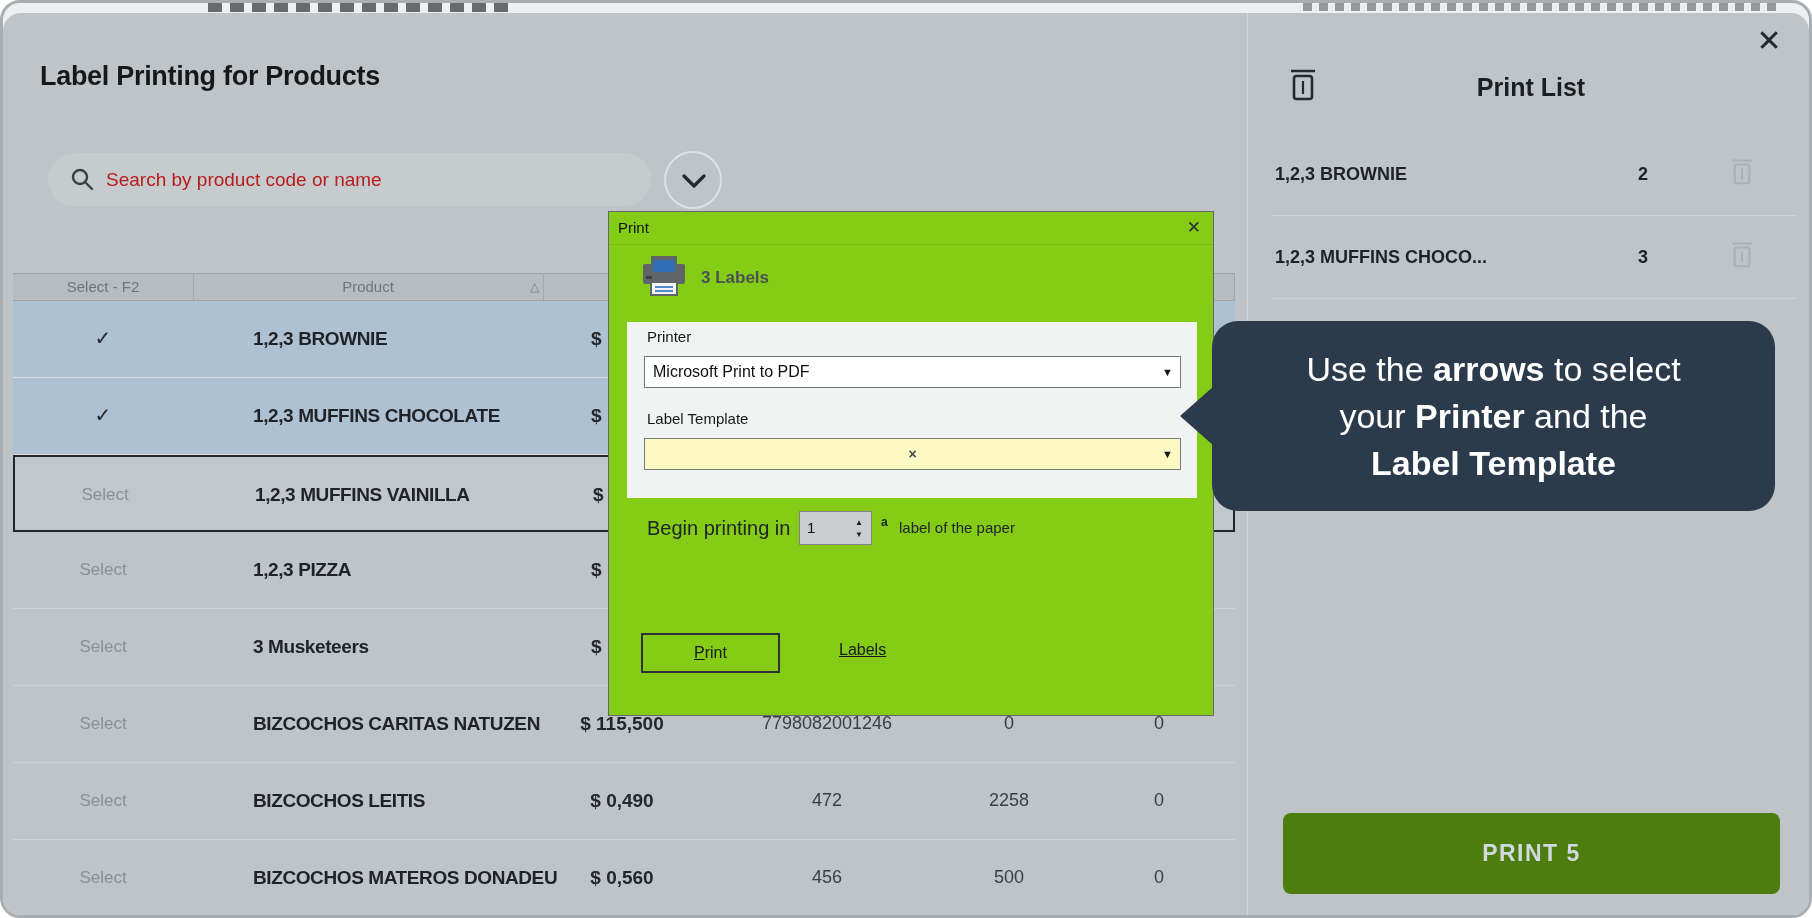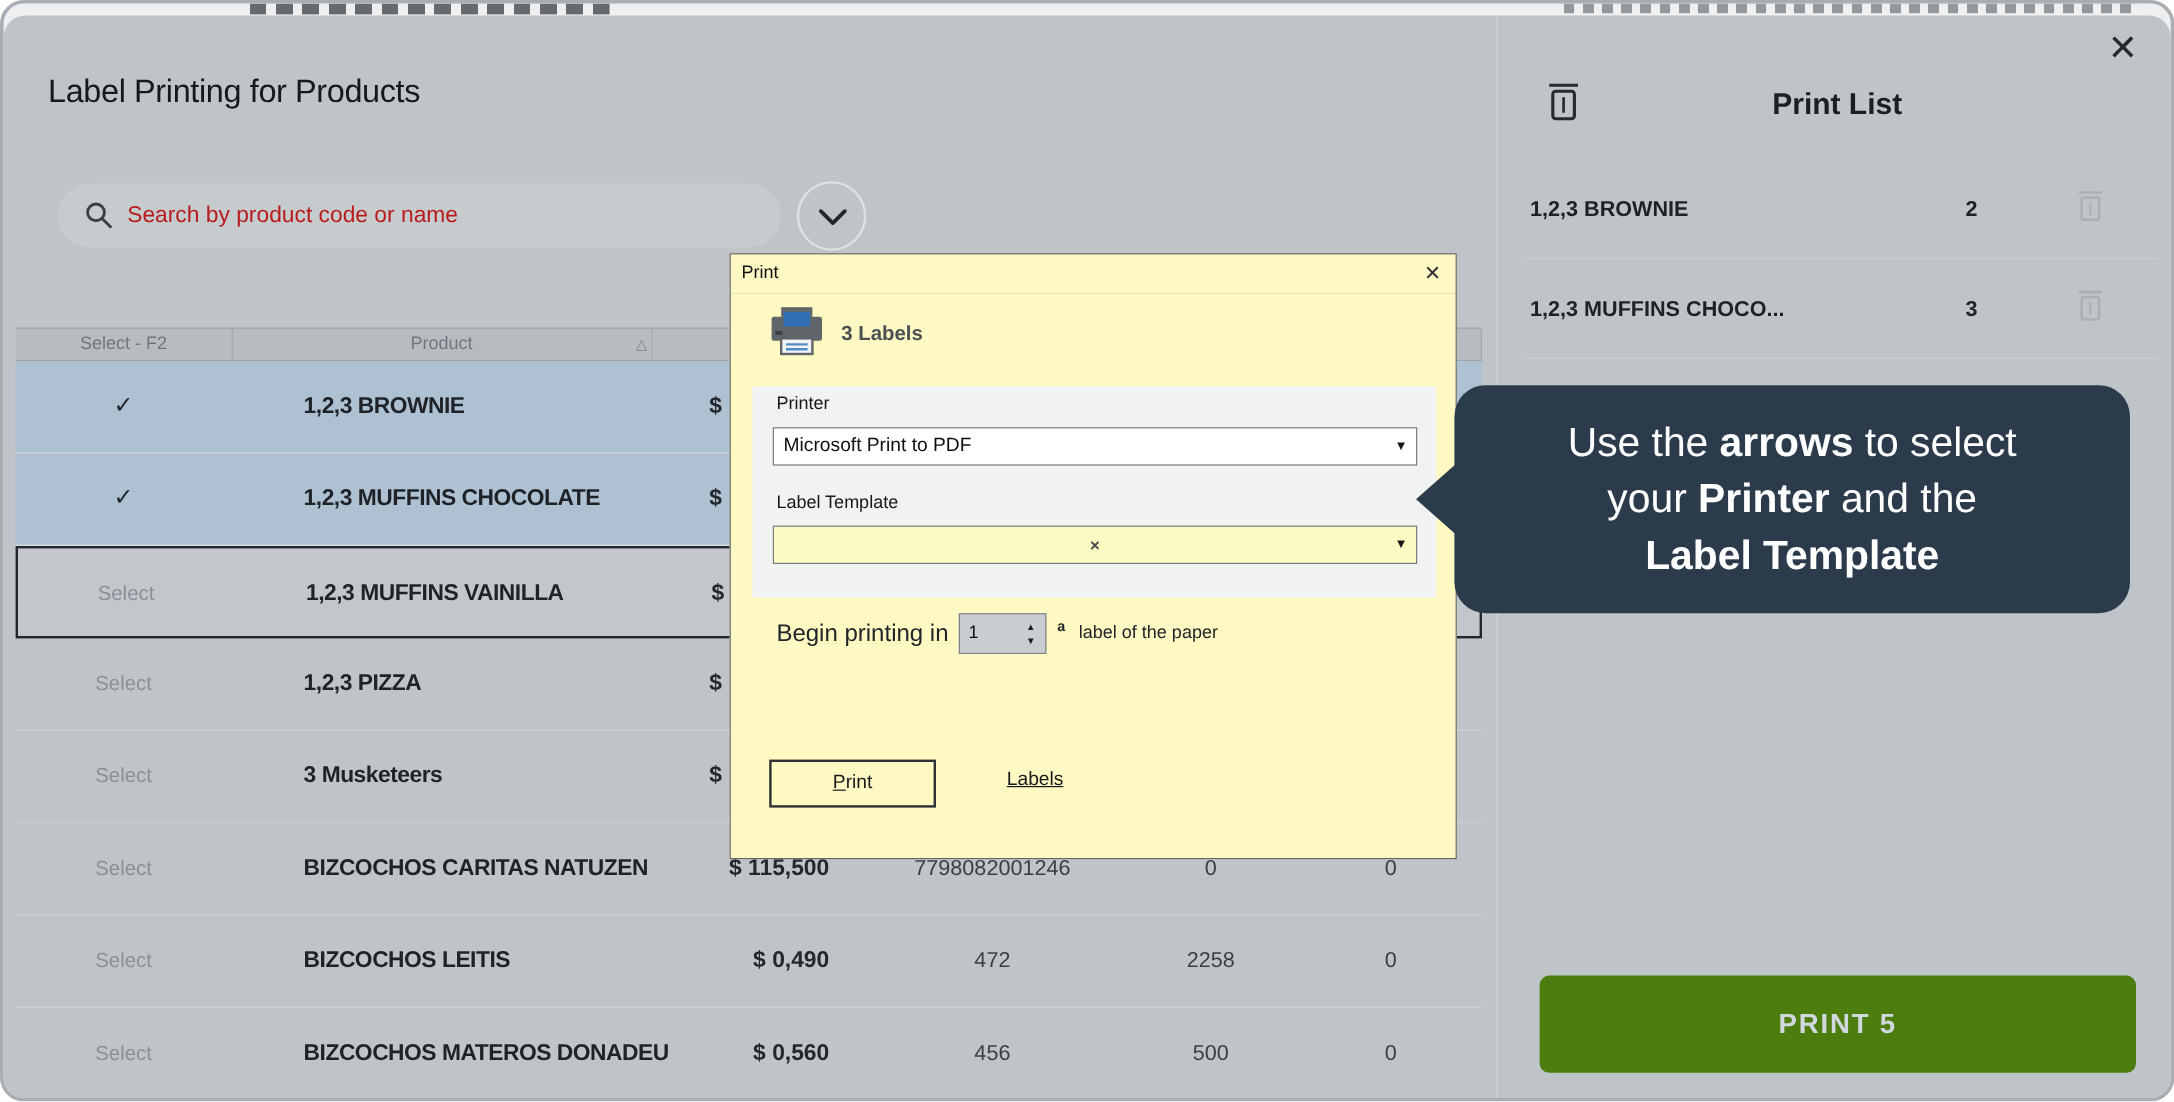--- a/index.html
+++ b/index.html
@@ -14,21 +14,21 @@
      background:repeating-linear-gradient(90deg,#3b3e41 0 14px,transparent 14px 22px);
      opacity:.75;}
   .clip-strip.right{left:1300px;width:478px;height:8px;
      background:repeating-linear-gradient(90deg,#5a5e62 0 9px,transparent 9px 16px);
      opacity:.6;}
   .overlay{position:absolute;left:0;right:0;top:10px;bottom:0;background:#bfc4c8;
            border-radius:18px 18px 0 0;}
   .vdivider{position:absolute;left:1244px;top:10px;bottom:0;width:1px;background:#d2d6d9;}
 
   
-  .page-title{position:absolute;left:37px;top:58px;font-size:27px;font-weight:normal;
+  .page-title{position:absolute;left:37px;top:58px;font-size:27px;font-weight:bold;
               color:#16181a;letter-spacing:-.3px;}
   .search-pill{position:absolute;left:45px;top:150px;width:603px;height:53px;
                border-radius:27px;background:#c6cbce;}
   .search-icon{position:absolute;left:22px;top:14px;width:25px;height:25px;}
   .search-placeholder{position:absolute;left:58px;top:0;line-height:53px;
                font-size:19px;color:#b91c1c;}
   .chevron-btn{position:absolute;left:661px;top:148px;width:58px;height:58px;
                border-radius:50%;border:2px solid #dde1e4;}
   .chevron-btn svg{position:absolute;left:16px;top:21px;}
 
@@ -43,21 +43,21 @@
   .sort-icon{position:absolute;left:517px;top:0;line-height:26px;font-size:12px;color:#7a8084;}
 
   .row{position:absolute;left:10px;width:1222px;height:77px;font-size:19px;
        border-bottom:1px solid #ced2d5;}
   .row.sel{background:#aec1d3;border-bottom:1px solid #d9dfe4;}
   .row.focused{border:2px solid #23272b;background:#c2c7cb;}
   .cell{position:absolute;top:0;line-height:75px;white-space:nowrap;}
   .c-select{left:0;width:180px;text-align:center;color:#8a9096;font-size:17px;}
   .c-check{left:0;width:180px;text-align:center;color:#24282c;font-size:20px;}
   .c-product{left:240px;font-weight:bold;color:#1f2226;letter-spacing:-.4px;}
-  .c-price{left:540px;width:138px;text-align:right;font-weight:bold;color:#24282c;}
+  .c-price{left:540px;width:138px;text-align:center;font-weight:bold;color:#24282c;}
   .c-price-stub{left:578px;font-weight:bold;color:#24282c;}
   .c-col3{left:728px;width:172px;text-align:center;color:#3a3f44;font-size:18px;}
   .c-col4{left:936px;width:120px;text-align:center;color:#3a3f44;font-size:18px;}
   .c-col5{left:1086px;width:120px;text-align:center;color:#3a3f44;font-size:18px;}
 
   
   .panel-close{position:absolute;left:1744px;top:18px;width:44px;height:40px;
                font-size:30px;font-weight:100;color:#25292d;text-align:center;line-height:40px;
                cursor:default;}
   .sb-trash{position:absolute;left:1284px;top:62px;}
@@ -68,21 +68,21 @@
   .sb-item-qty{position:absolute;left:1600px;width:80px;text-align:center;font-size:18px;
                font-weight:bold;color:#1e2226;line-height:24px;}
   .sb-item-trash{position:absolute;left:1726px;}
   .sb-div{position:absolute;left:1268px;width:526px;height:1px;background:#ced2d5;}
   .print5-btn{position:absolute;left:1280px;top:810px;width:497px;height:81px;
               border-radius:8px;background:#4d7c0f;color:#d2d9de;font-size:23px;
               font-weight:bold;letter-spacing:1.5px;text-align:center;line-height:81px;}
 
   
   .dialog{position:absolute;left:605px;top:208px;width:606px;height:505px;
-          background:#fef9c3;border:1px solid #63686c;font-size:15px;color:#1a1d20;}
+          background:#84cc16;border:1px solid #63686c;font-size:15px;color:#1a1d20;}
   .dlg-title{position:absolute;left:9px;top:7px;font-size:15px;color:#101214;}
   .dlg-close{position:absolute;right:12px;top:5px;font-size:17px;color:#2b2f33;
              font-weight:300;}
   .dlg-hairline{position:absolute;left:0;right:0;top:32px;height:1px;background:rgba(0,0,0,.08);}
   .printer-icon{position:absolute;left:32px;top:40px;}
   .dlg-count{position:absolute;left:92px;top:56px;font-size:17px;font-weight:bold;color:#4b5055;}
   .spotlight{position:absolute;left:18px;top:110px;width:570px;height:176px;background:#f1f2f2;}
   .fld-label{position:absolute;left:38px;font-size:15px;color:#16181a;}
   .combo{position:absolute;left:35px;width:537px;height:32px;background:#ffffff;
          border:1px solid #767b7f;}

